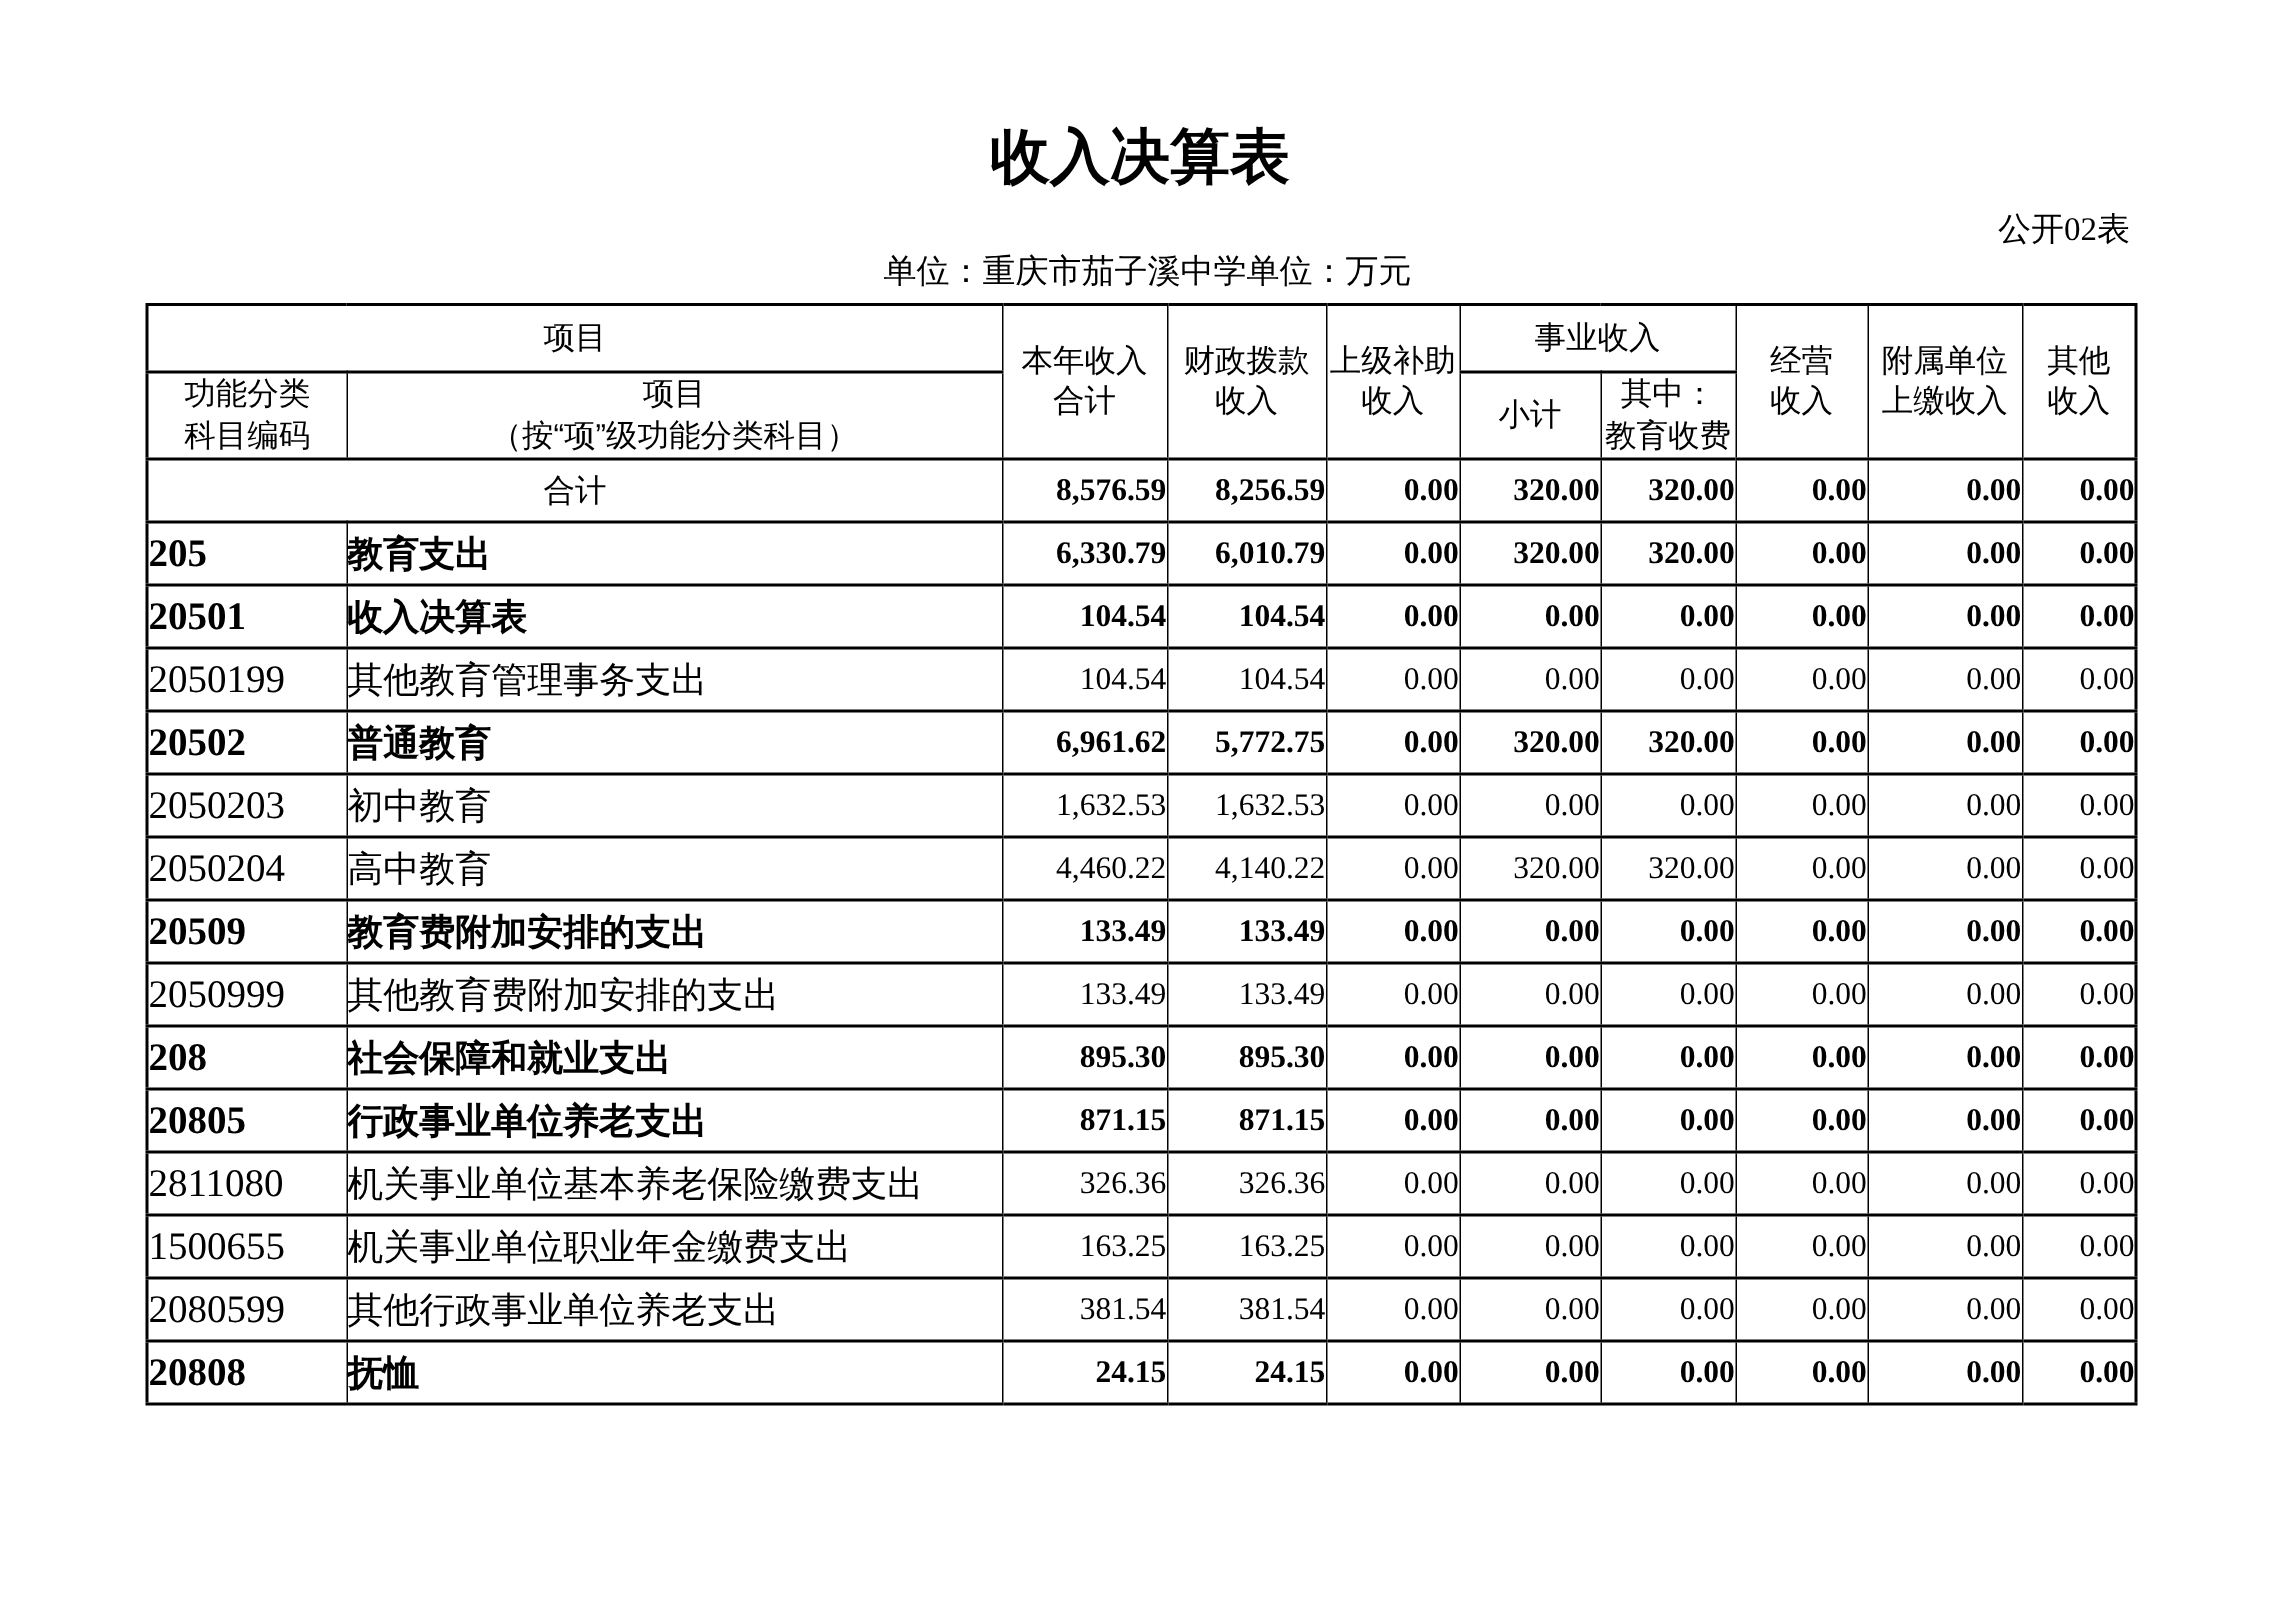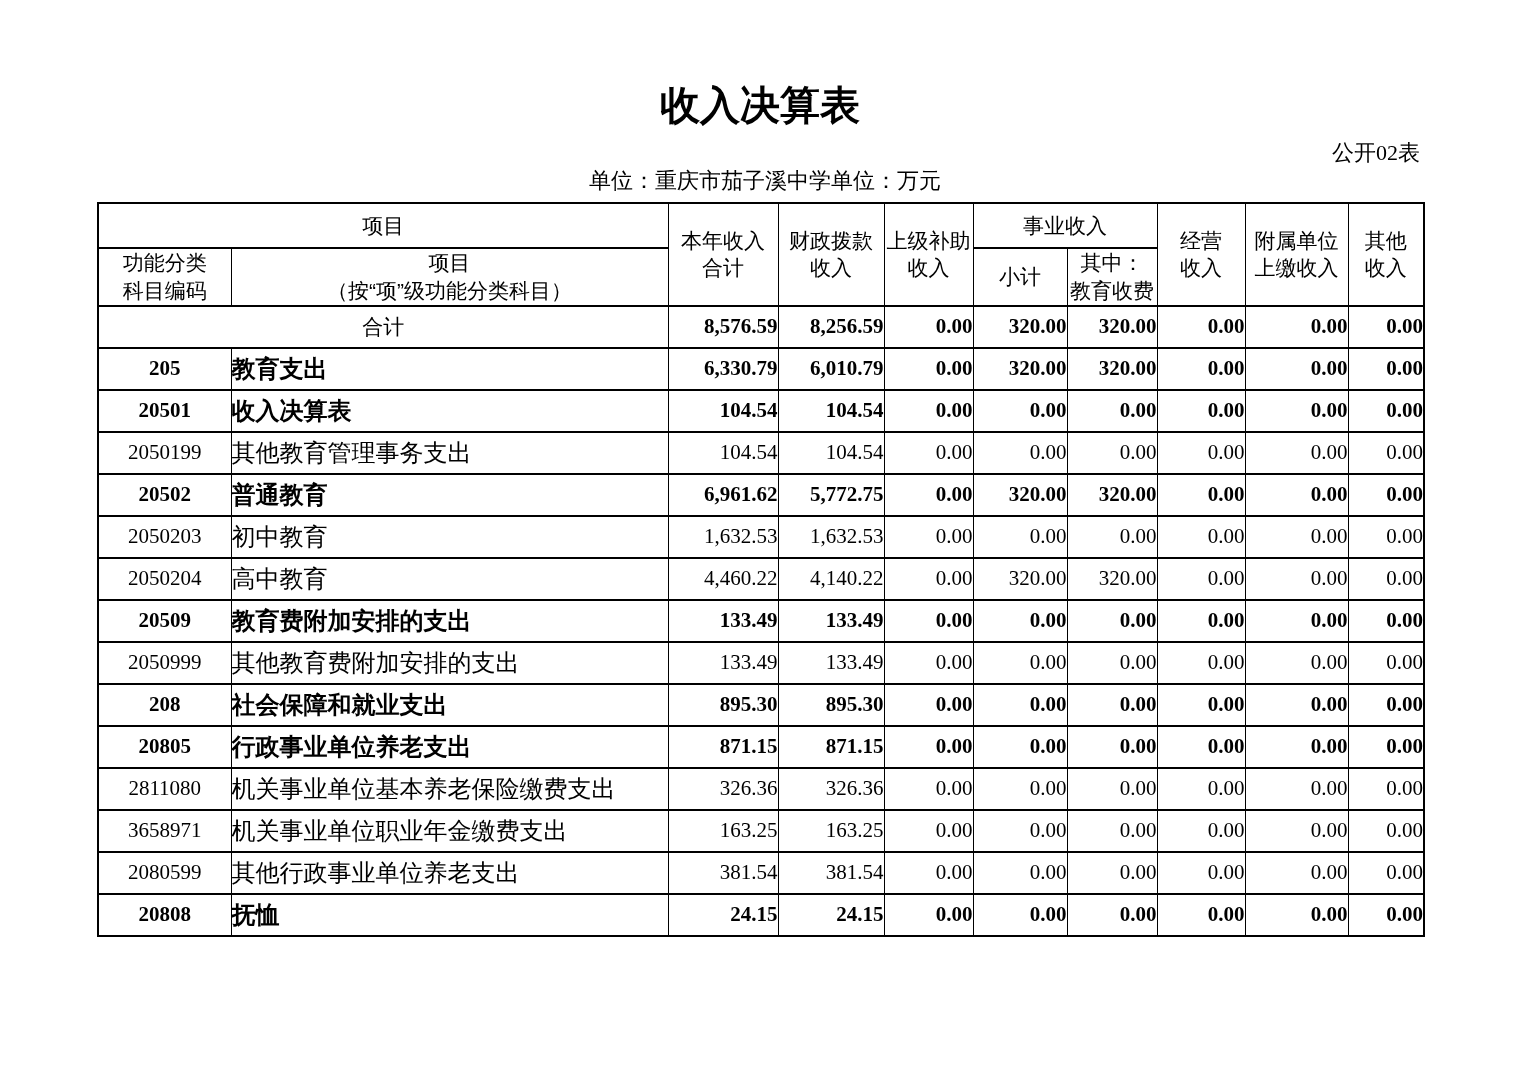--- a/index.html
+++ b/index.html
@@ -55,23 +55,23 @@
     font-weight: 400;
     font-size: 21px;
     text-align: center;
     white-space: pre-line;
     line-height: 1.3;
   }
   tr.hdr-1 { height: 45px; }
   tr.hdr-2 { height: 58px; }
   tr.body-row { height: 42px; }
   .t-code {
-    text-align: center;
+    text-align: left;
     padding-left: 10px;
-    font-size: 21px;
+    font-size: 26px;
   }
   .t-name {
     text-align: left;
     padding-left: 12px;
     font-size: 24px;
   }
   .t-center {
     text-align: center;
     font-size: 21px;
   }
@@ -273,21 +273,21 @@
       <td class="t-num">326.36</td>
       <td class="t-num">326.36</td>
       <td class="t-num">0.00</td>
       <td class="t-num">0.00</td>
       <td class="t-num">0.00</td>
       <td class="t-num">0.00</td>
       <td class="t-num">0.00</td>
       <td class="t-num">0.00</td>
     </tr>
     <tr class="body-row">
-      <td class="t-code">3658971</td>
+      <td class="t-code">1500655</td>
       <td class="t-name">机关事业单位职业年金缴费支出</td>
       <td class="t-num">163.25</td>
       <td class="t-num">163.25</td>
       <td class="t-num">0.00</td>
       <td class="t-num">0.00</td>
       <td class="t-num">0.00</td>
       <td class="t-num">0.00</td>
       <td class="t-num">0.00</td>
       <td class="t-num">0.00</td>
     </tr>

